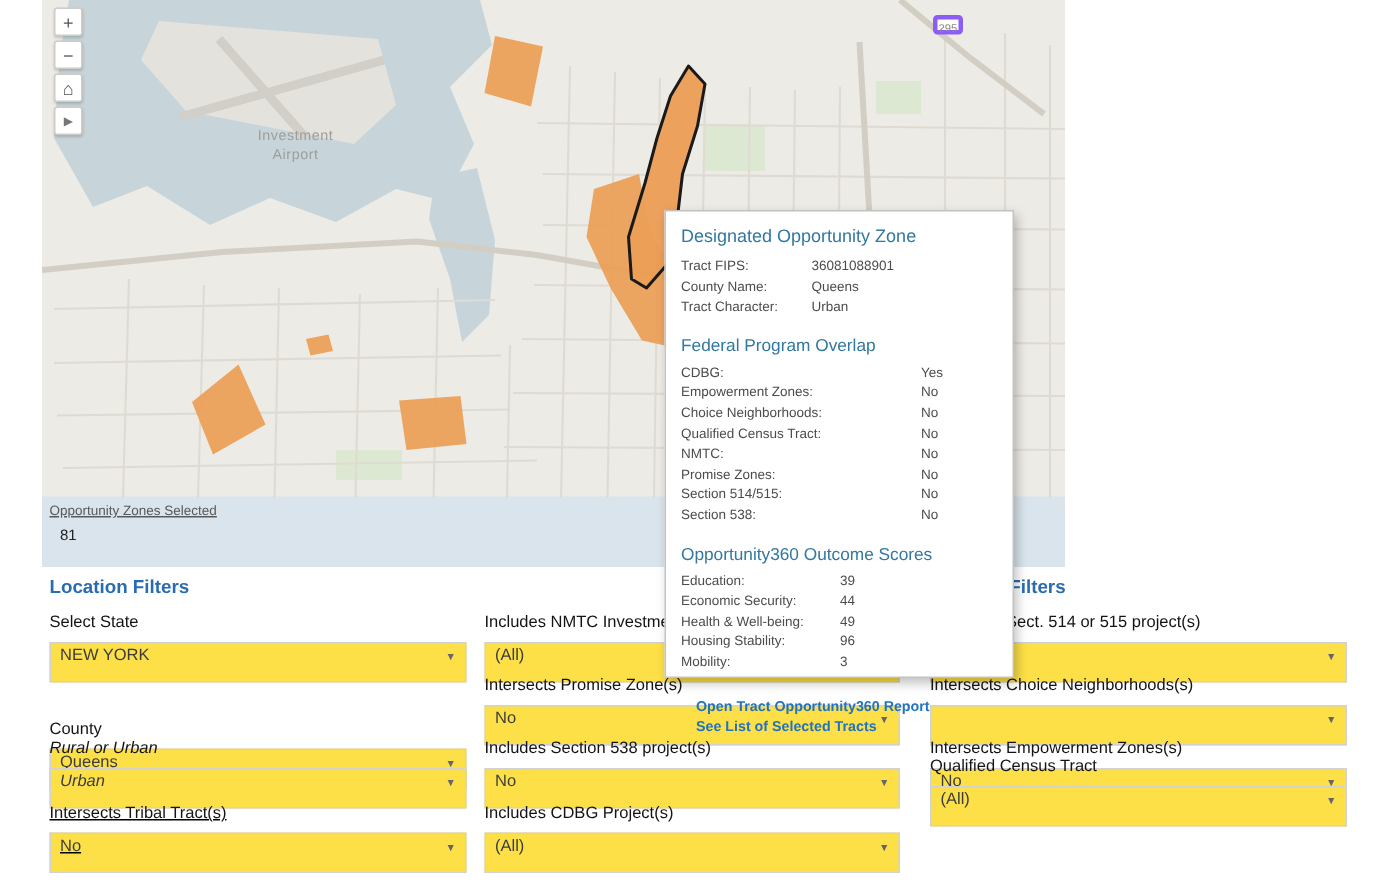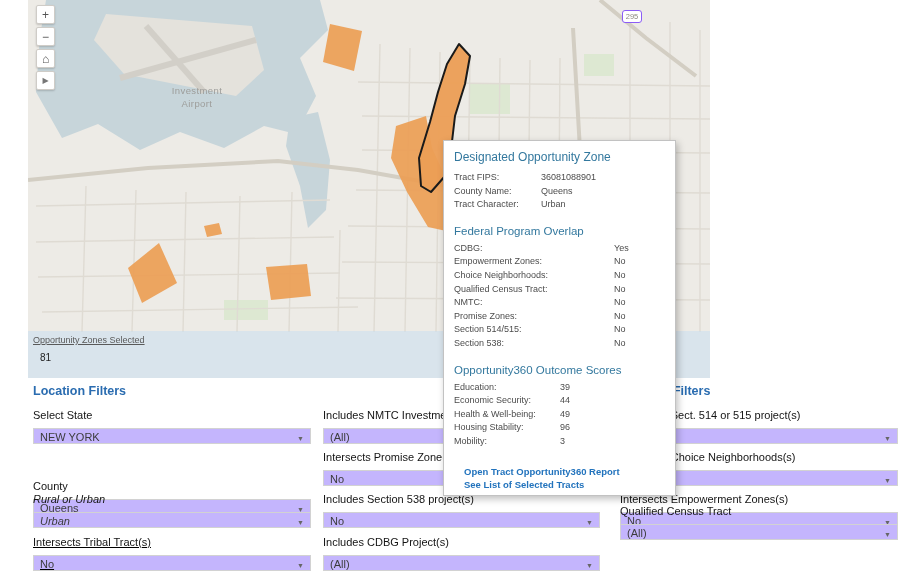--- a/index.html
+++ b/index.html
@@ -6,53 +6,53 @@
   body { font-family: "Liberation Sans", sans-serif; background: #fff; }
   .page { position: relative; width: 919px; height: 588px; background: #fff; overflow: hidden; }
 
   
   .map { position: absolute; left: 28px; top: 0; width: 682px; height: 378px; background: #edebe6; overflow: hidden; }
   .map svg { position: absolute; left: 0; top: 0; }
 
   .airport-label { position: absolute; left: 124px; top: 84px; width: 90px; text-align: center;
     color: #9d9d9a; font-size: 9.5px; letter-spacing: .4px; line-height: 13px; }
 
-  .shield { position: absolute; width: 20px; height: 13px; background: #fff; border: 1px solid #8b5cf6;
+  .shield { position: absolute; width: 20px; height: 13px; background: #fff; border: 3px solid #8b5cf6;
     border-radius: 3px; font-size: 7.5px; color: #8c8880; text-align: center; line-height: 11px; }
 
   .nav-controls { position: absolute; left: 8px; top: 5px; width: 20px; }
   .nav-btn { width: 19px; height: 19px; background: #fff; border: 1px solid #cfccc7; border-radius: 2px;
     margin-bottom: 3px; box-shadow: 0 1px 2px rgba(0,0,0,.18); color: #555; font-size: 12px;
     display: flex; align-items: center; justify-content: center; cursor: pointer; }
   .nav-btn.small { font-size: 8px; color: #777; }
 
   .sel-strip { position: absolute; left: 0; top: 331px; width: 682px; height: 47px;
     background: rgba(201,223,240,.55); text-align: right; }
   .sel-title { position: absolute; left: 5px; top: 4px; font-size: 9px; color: #595959;
     text-decoration: underline; }
   .sel-count { position: absolute; left: 12px; top: 21px; font-size: 10px; color: #1e1e1e; }
 
   
-  .tooltip { position: absolute; left: 443px; top: 140px; width: 233px; height: 356px; z-index: 20;
+  .tooltip { position: absolute; left: 443px; top: 140px; width: 233px; height: 312px; z-index: 20;
     background: #fff; border: 1px solid #c2c2c2; box-shadow: 2px 3px 7px rgba(0,0,0,.25);
     padding: 9px 10px 8px 10px; }
   .tt-title { font-size: 12px; color: #33789e; font-weight: 500; margin-bottom: 7px; }
   .tt-heading { font-size: 11.5px; color: #33789e; font-weight: 500; margin: 13px 0 5px 0; }
   .t-row { display: grid; font-size: 9px; line-height: 13.6px; color: #4c4c4c; }
   .t-row.g1 { grid-template-columns: 87px 1fr; }
   .t-row.g2 { grid-template-columns: 160px 1fr; }
   .t-row.g3 { grid-template-columns: 106px 1fr; }
   .tt-links { margin-top: 16px; padding-left: 10px; }
   .tt-link { font-size: 9.5px; font-weight: bold; color: #2273bd; line-height: 13px; cursor: pointer; }
 
   
   .section-heading { position: absolute; font-size: 12.5px; font-weight: bold; color: #2a6cb0; }
   .fg { position: absolute; }
   .fg-label { font-size: 11px; color: #141414; height: 15px; margin-bottom: 4px; white-space: nowrap; }
-  .dropdown { position: relative; height: 16px; background: #c4b5fd; border: 1px solid #d2d2d2;
+  .dropdown { position: relative; height: 27px; background: #fde047; border: 1px solid #d2d2d2;
     font-size: 11px; color: #3c3c3c; line-height: 17px; padding-left: 6px; cursor: pointer; }
   .dd-caret { position: absolute; right: 6px; top: 6px; font-size: 7px; color: #666; line-height: 7px; }
 </style>
 </head>
 <body>
 
 <div class="page">
 
   <div class="map">
     <svg width="682" height="378" viewBox="0 0 682 378">

